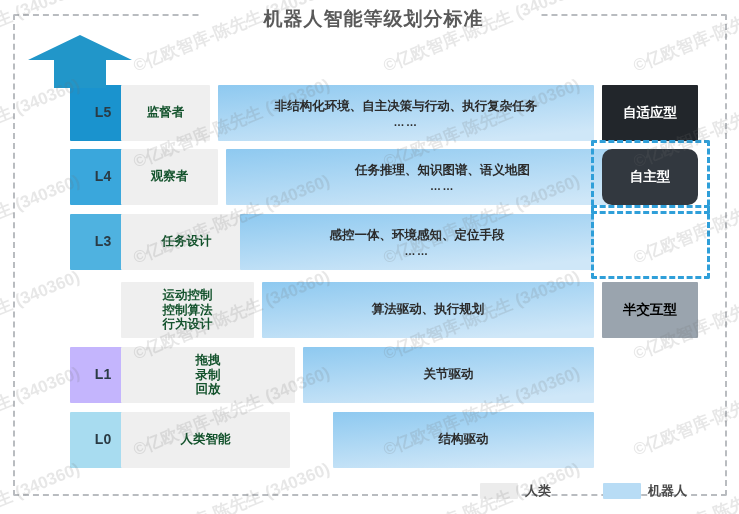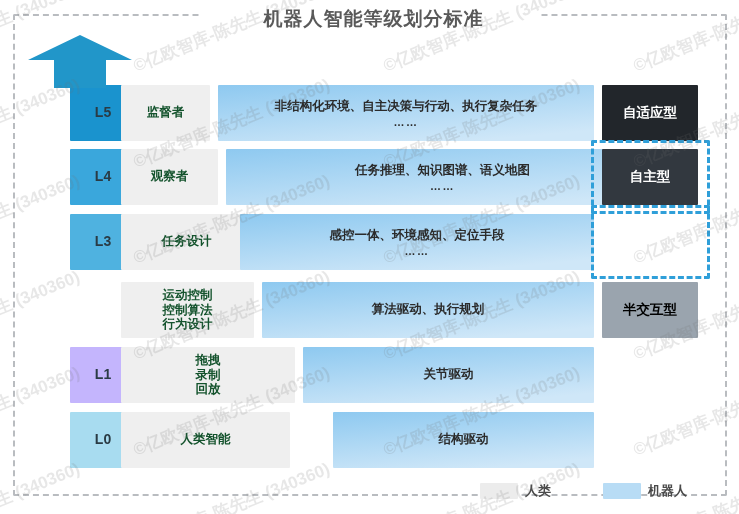--- a/index.html
+++ b/index.html
@@ -197,21 +197,21 @@
         </div>
         <div class="cell cell-type" style="background: rgb(34, 38, 43); color: rgb(255, 255, 255);">自适应型</div>
       </div>
       <div class="row" style="top: 149px;">
         <div class="cell cell-level" style="background: rgb(58, 167, 220);">L4</div>
         <div class="cell cell-human" style="left: 121px; width: 97px; background: rgb(239, 239, 239);">观察者</div>
         <div class="cell cell-robot" style="left: 226px; width: 433px; background: linear-gradient(175deg, rgb(142, 201, 240) 0%, rgb(207, 231, 248) 88%);">
           <span class="robot-text">任务推理、知识图谱、语义地图</span>
           <span class="dots">……</span>
         </div>
-        <div class="cell cell-type" style="background: rgb(50, 56, 63); color: rgb(255, 255, 255);">自主型</div>
+        <div class="cell cell-type" style="background: rgb(50, 56, 63); color: rgb(255, 255, 255); border-radius: 10px;">自主型</div>
       </div>
       <div class="row" style="top: 214px;">
         <div class="cell cell-level" style="background: rgb(79, 178, 224);">L3</div>
         <div class="cell cell-human" style="left: 121px; width: 131px; background: rgb(239, 239, 239);">任务设计</div>
         <div class="cell cell-robot" style="left: 240px; width: 354px; background: linear-gradient(175deg, rgb(142, 201, 240) 0%, rgb(207, 231, 248) 88%);">
           <span class="robot-text">感控一体、环境感知、定位手段</span>
           <span class="dots">……</span>
         </div>
       </div>
       <div class="row" style="top: 282px;">

